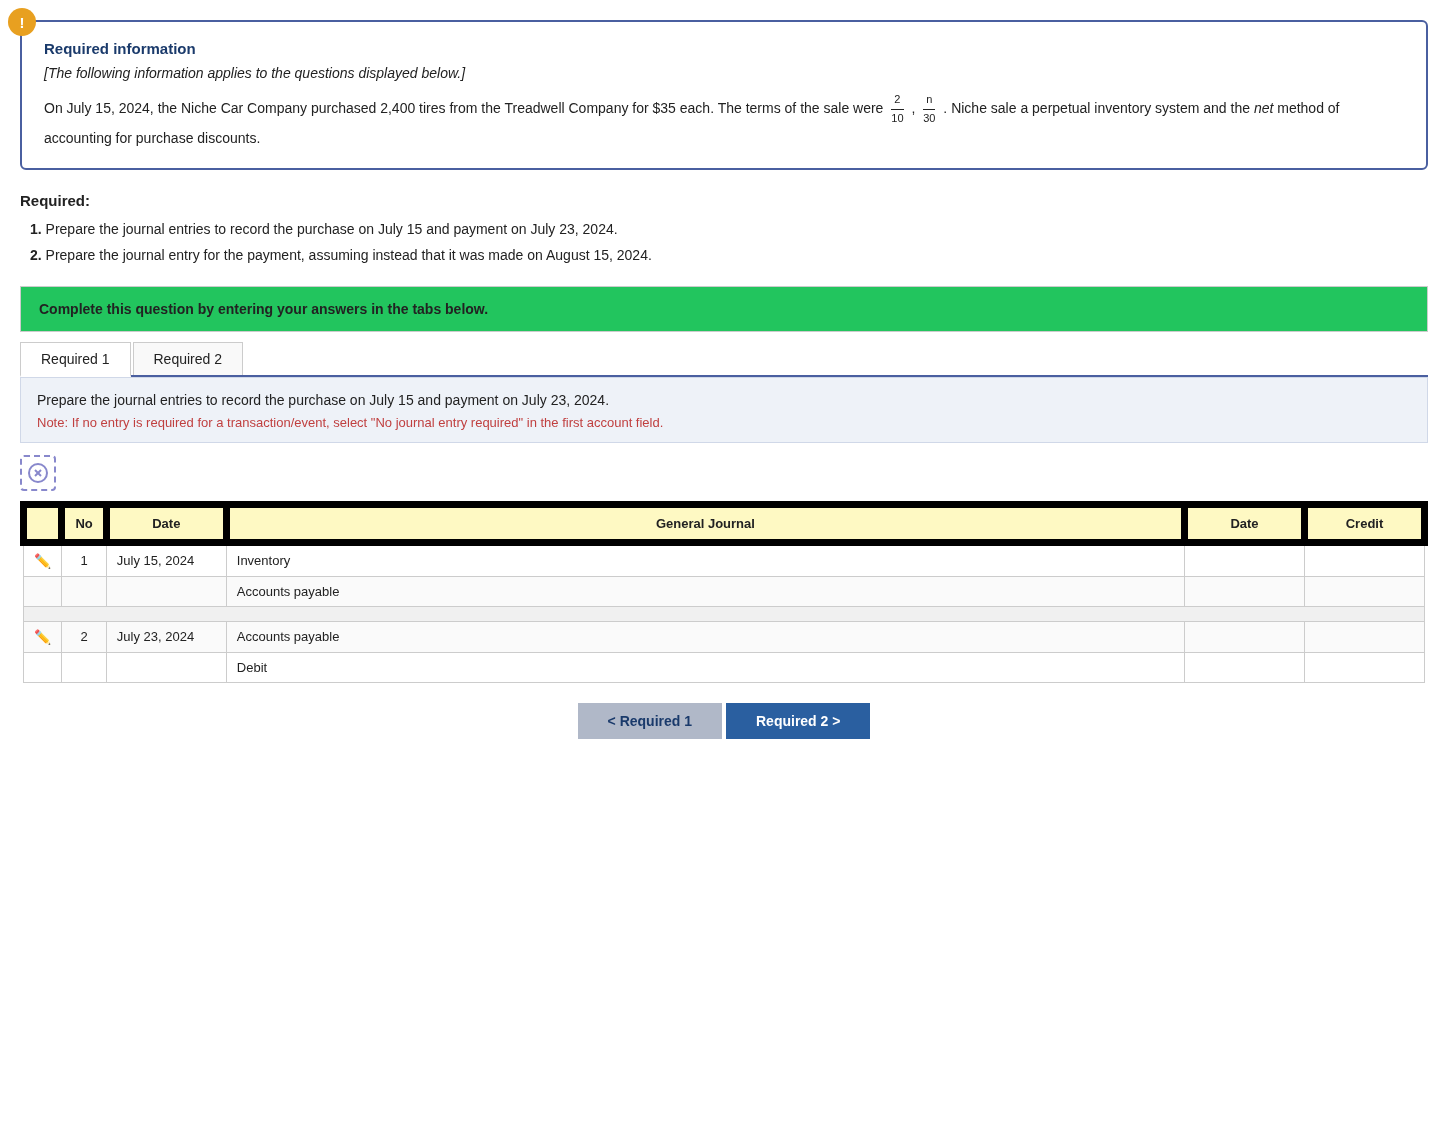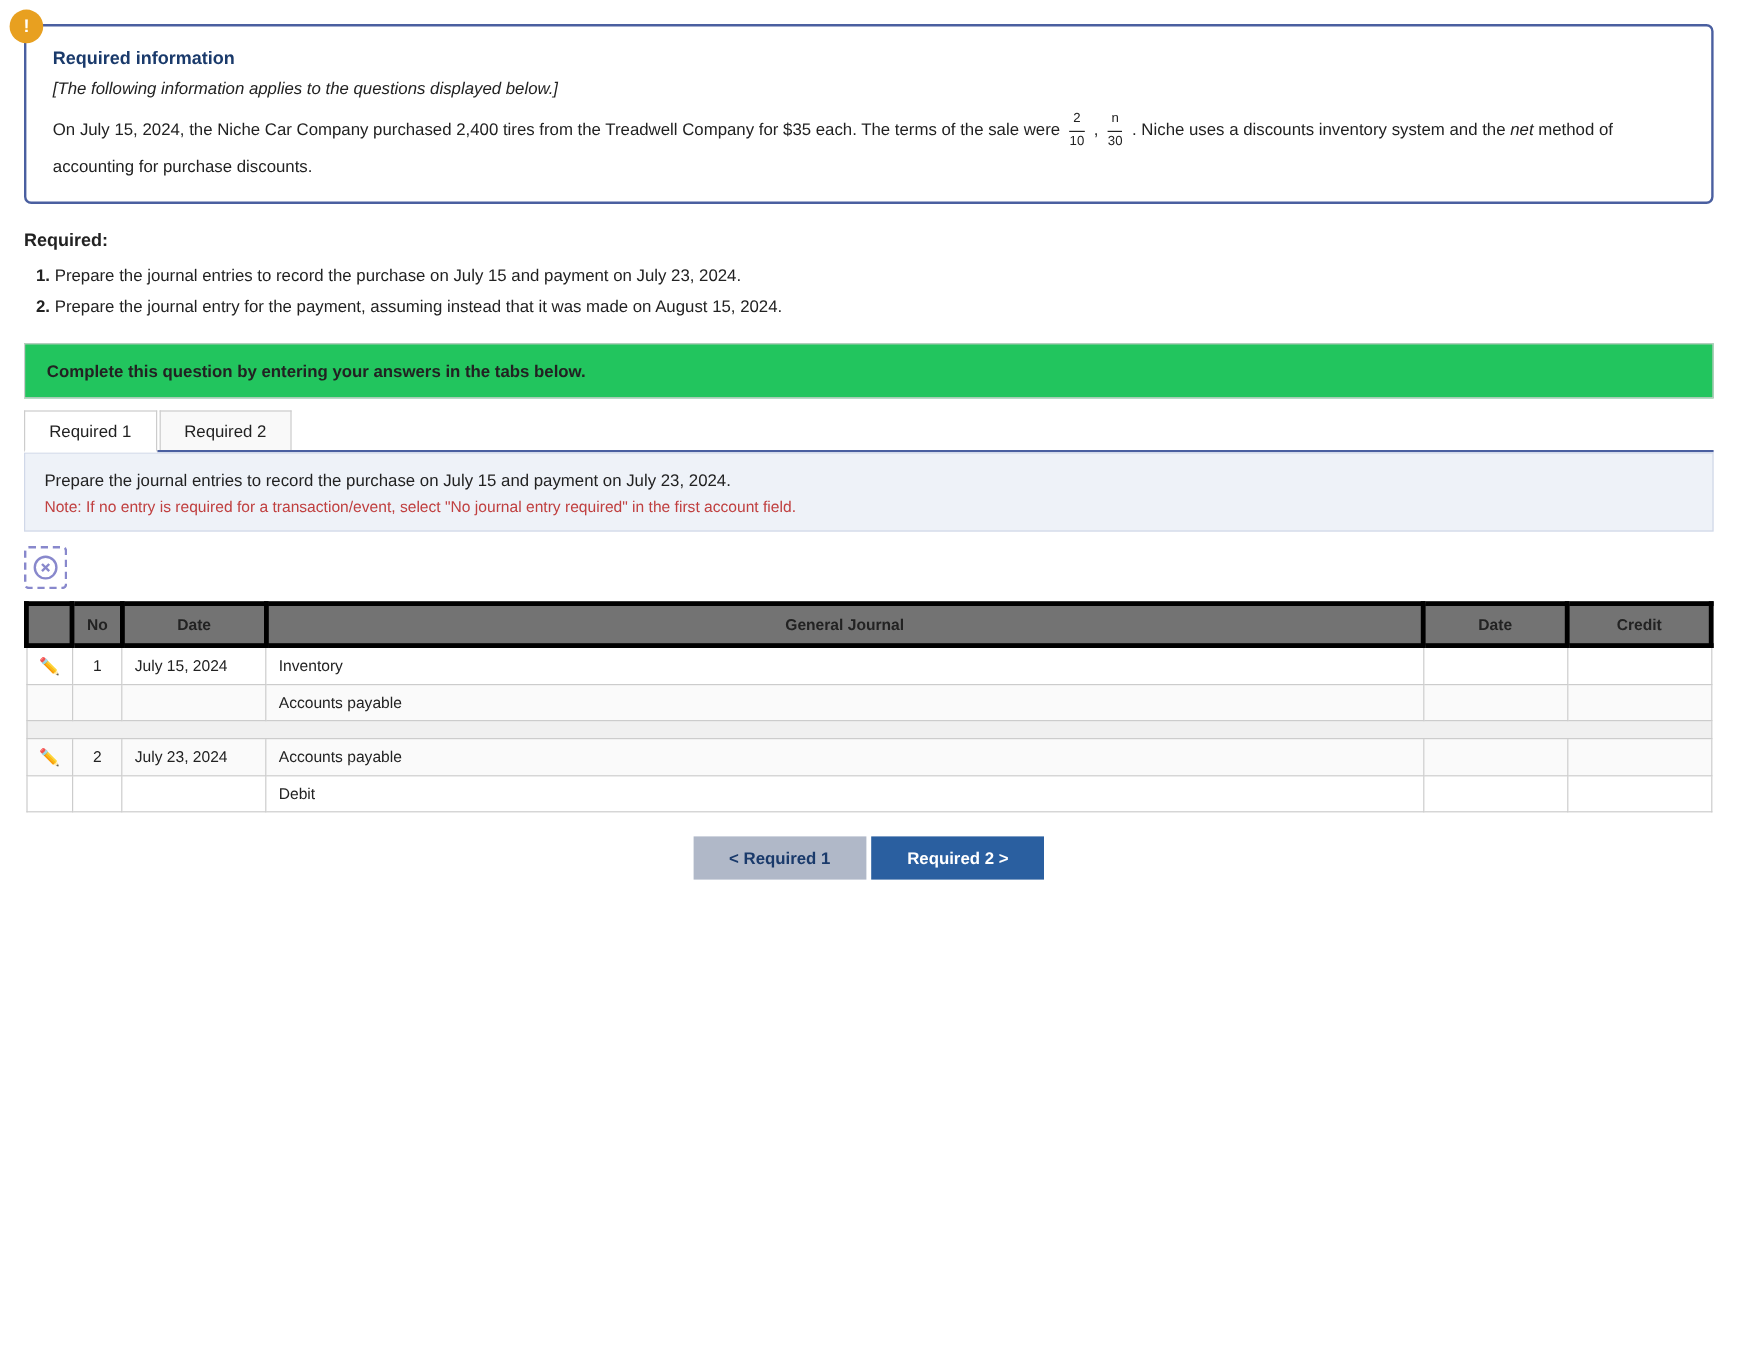--- a/index.html
+++ b/index.html
@@ -159,22 +159,22 @@
       font-size: 18px;
     }
 
     
     .journal-table {
       width: 100%;
       border-collapse: collapse;
       margin-bottom: 20px;
     }
     .journal-table thead th {
-      background: #737373;
-      border: 4px solid #000000;
+      background: #fef9c3;
+      border: 7px solid #000000;
       padding: 8px 10px;
       font-weight: bold;
       text-align: center;
       font-size: 13px;
     }
     .journal-table tbody td {
       border: 1px solid #ccc;
       padding: 7px 10px;
       font-size: 13px;
     }
@@ -237,21 +237,21 @@
     <span>On July 15, 2024, the Niche Car Company purchased 2,400 tires from the Treadwell Company for $35 each. The terms of the sale were</span>
     <span style="display:inline-block;vertical-align:middle;font-size:13px;margin:0 4px;">
       <sup style="display:block;border-bottom:1px solid #222;text-align:center;font-size:11px;">2</sup>
       <sub style="display:block;text-align:center;font-size:11px;">10</sub>
     </span>
     <span>,</span>
     <span style="display:inline-block;vertical-align:middle;font-size:13px;margin:0 4px;">
       <sup style="display:block;border-bottom:1px solid #222;text-align:center;font-size:11px;">n</sup>
       <sub style="display:block;font-size:11px;">30</sub>
     </span>
-    <span>. Niche uses a discounts inventory system and the</span>
+    <span>. Niche sale a perpetual inventory system and the</span>
     <span class="italic-text">net</span>
     <span>method of accounting for purchase discounts.</span>
   </div>
 </div>
 
 <div class="required-section">
   <div class="required-label">Required:</div>
   <ul class="required-list">
     <li>
       <strong>1.</strong>

